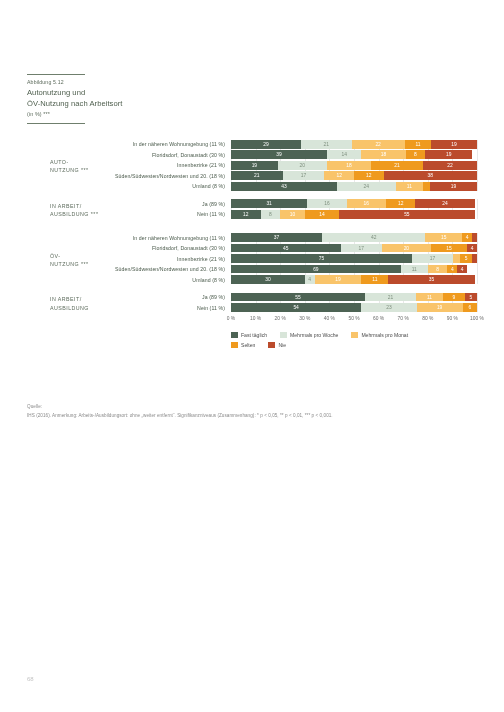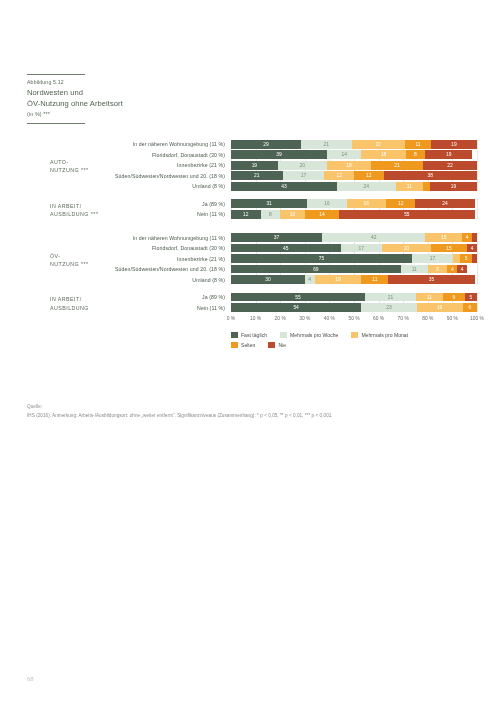--- a/index.html
+++ b/index.html
@@ -194,22 +194,22 @@
     color: #c4c4c4;
   }
 </style>
 </head>
 <body>
 
 <div class="caption-block">
   <hr class="rule">
   <div class="fig-number">Abbildung 5.12</div>
   <div class="fig-title">
-    <div>Nordwesten und</div>
-    <div>ÖV-Nutzung ohne Arbeitsort</div>
+    <div>Autonutzung und</div>
+    <div>ÖV-Nutzung nach Arbeitsort</div>
   </div>
   <div class="fig-unit">(in %) ***</div>
   <hr class="rule rule-bottom">
 </div>
 
 <div class="chart-area">
   <div id="panels-host">
       <div class="group-wrap">
         <div class="group-wrap">
           <div class="group-title" style="top: 18.25px;">

